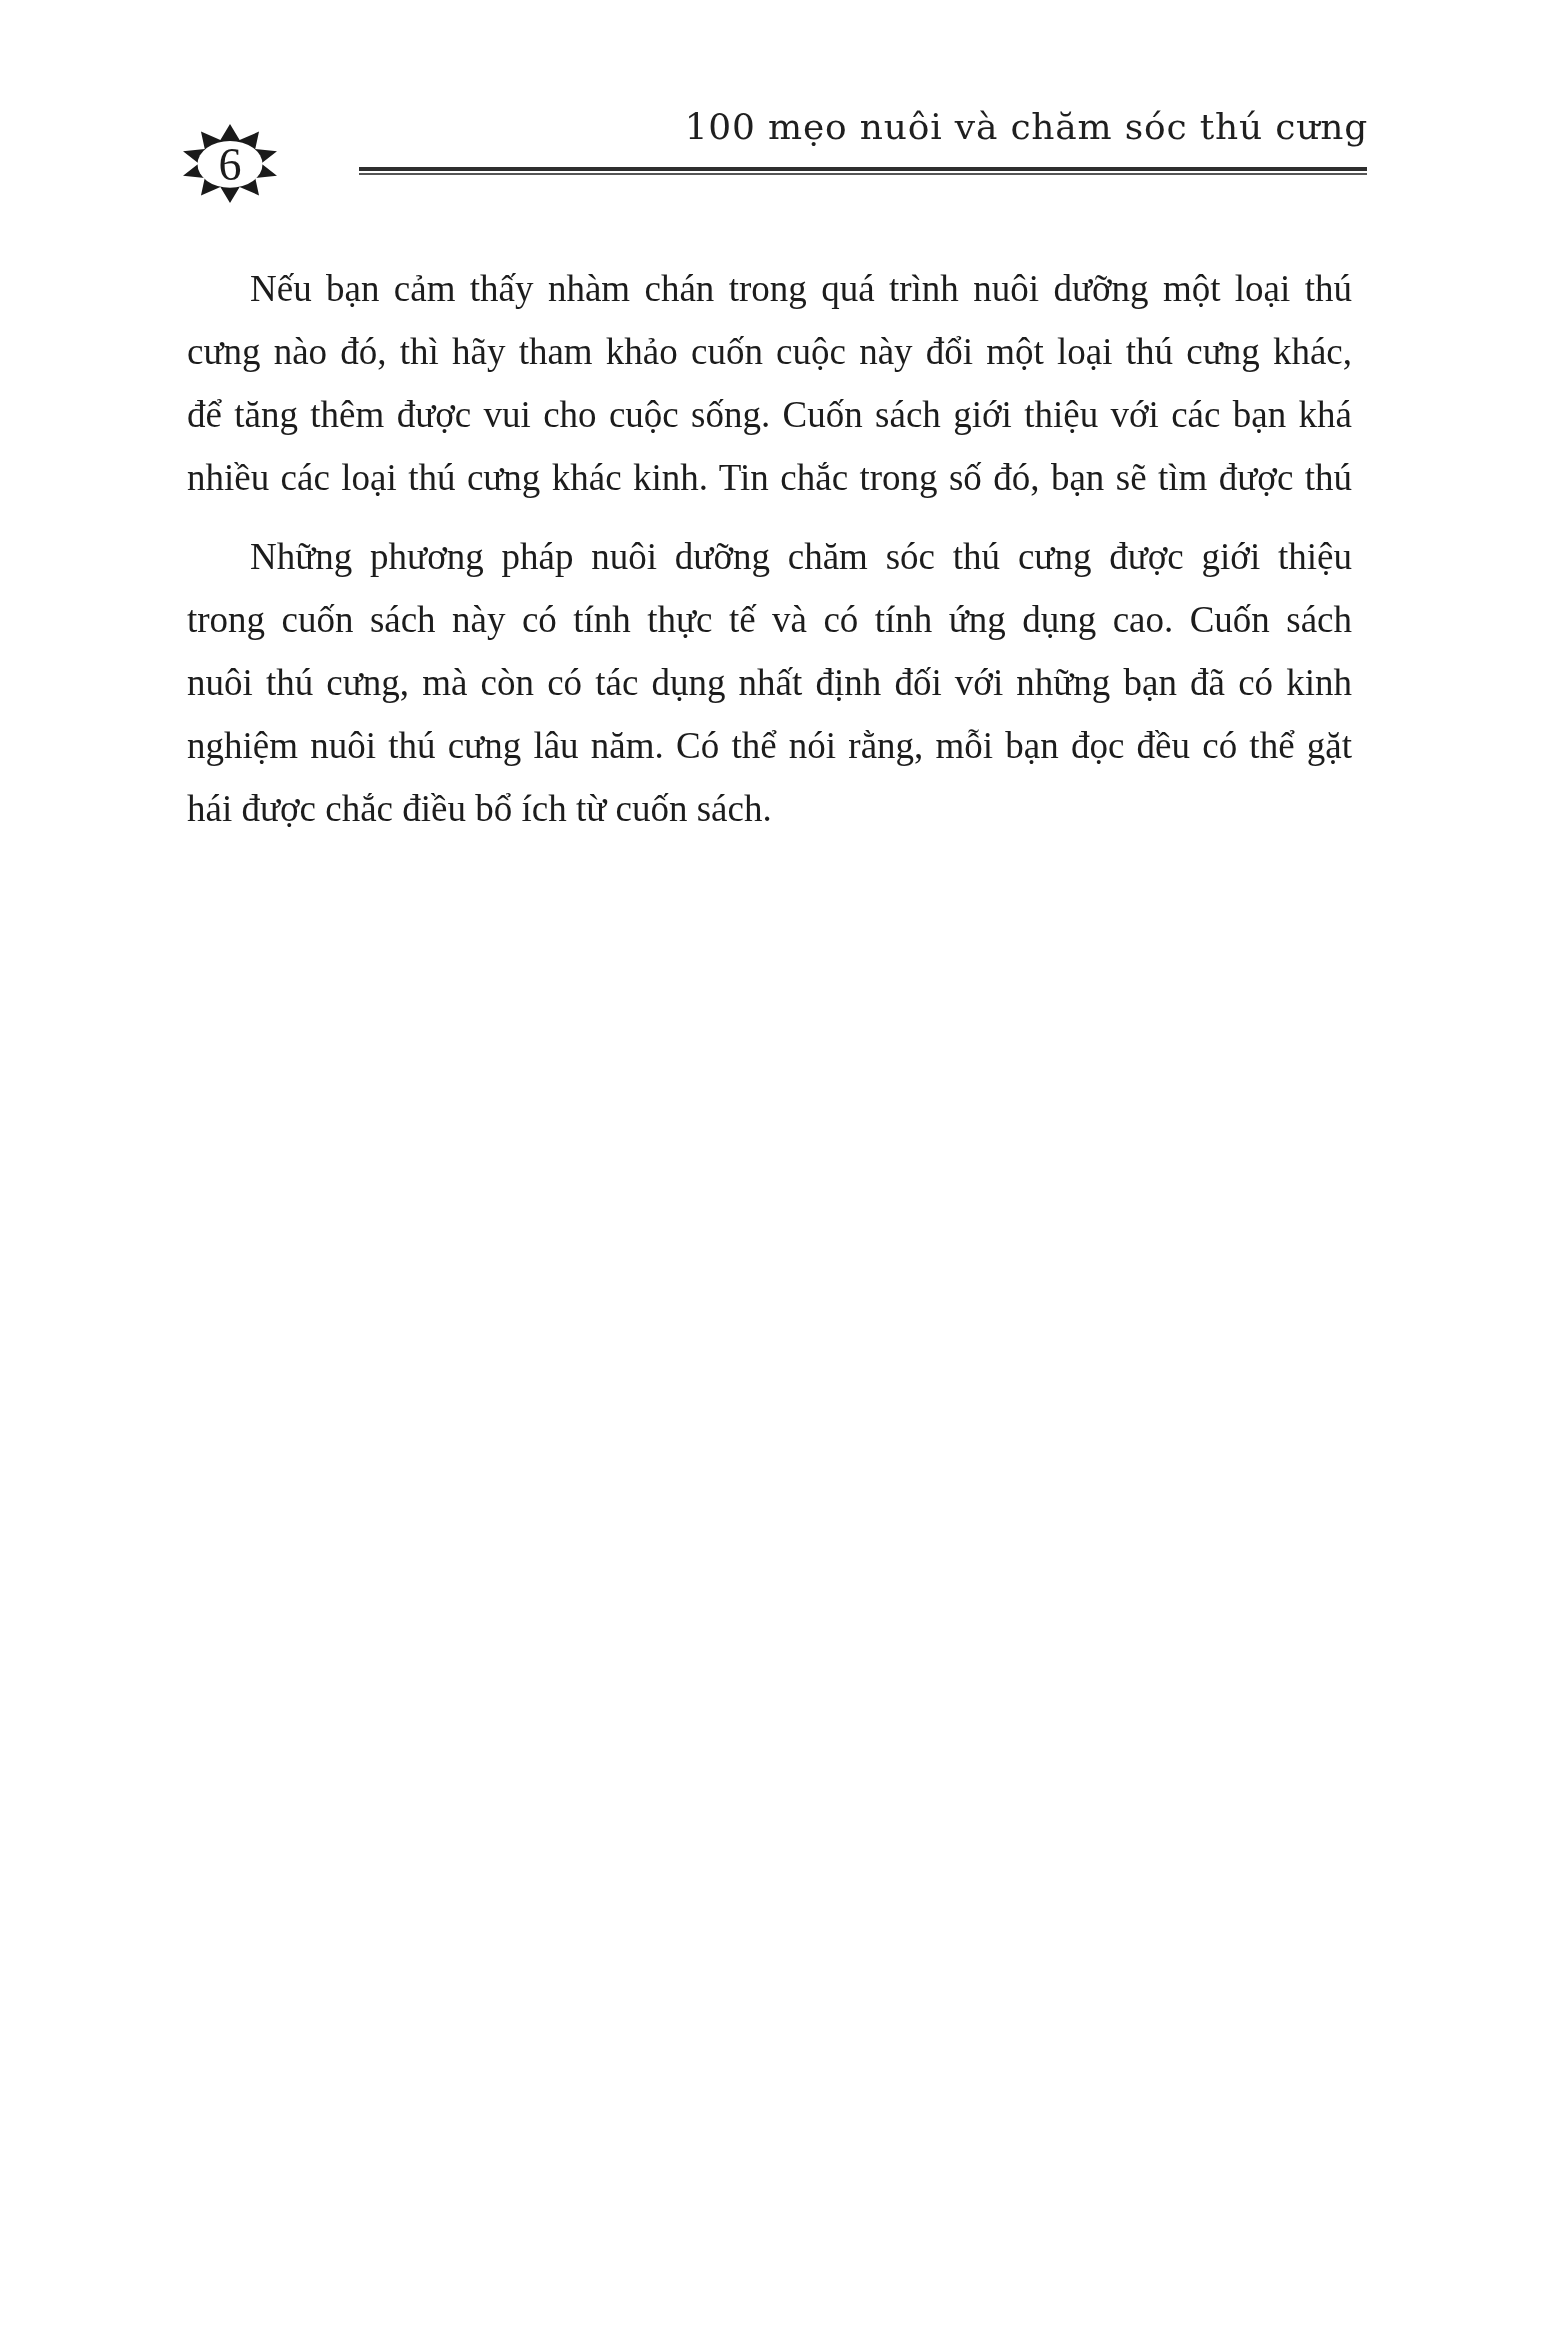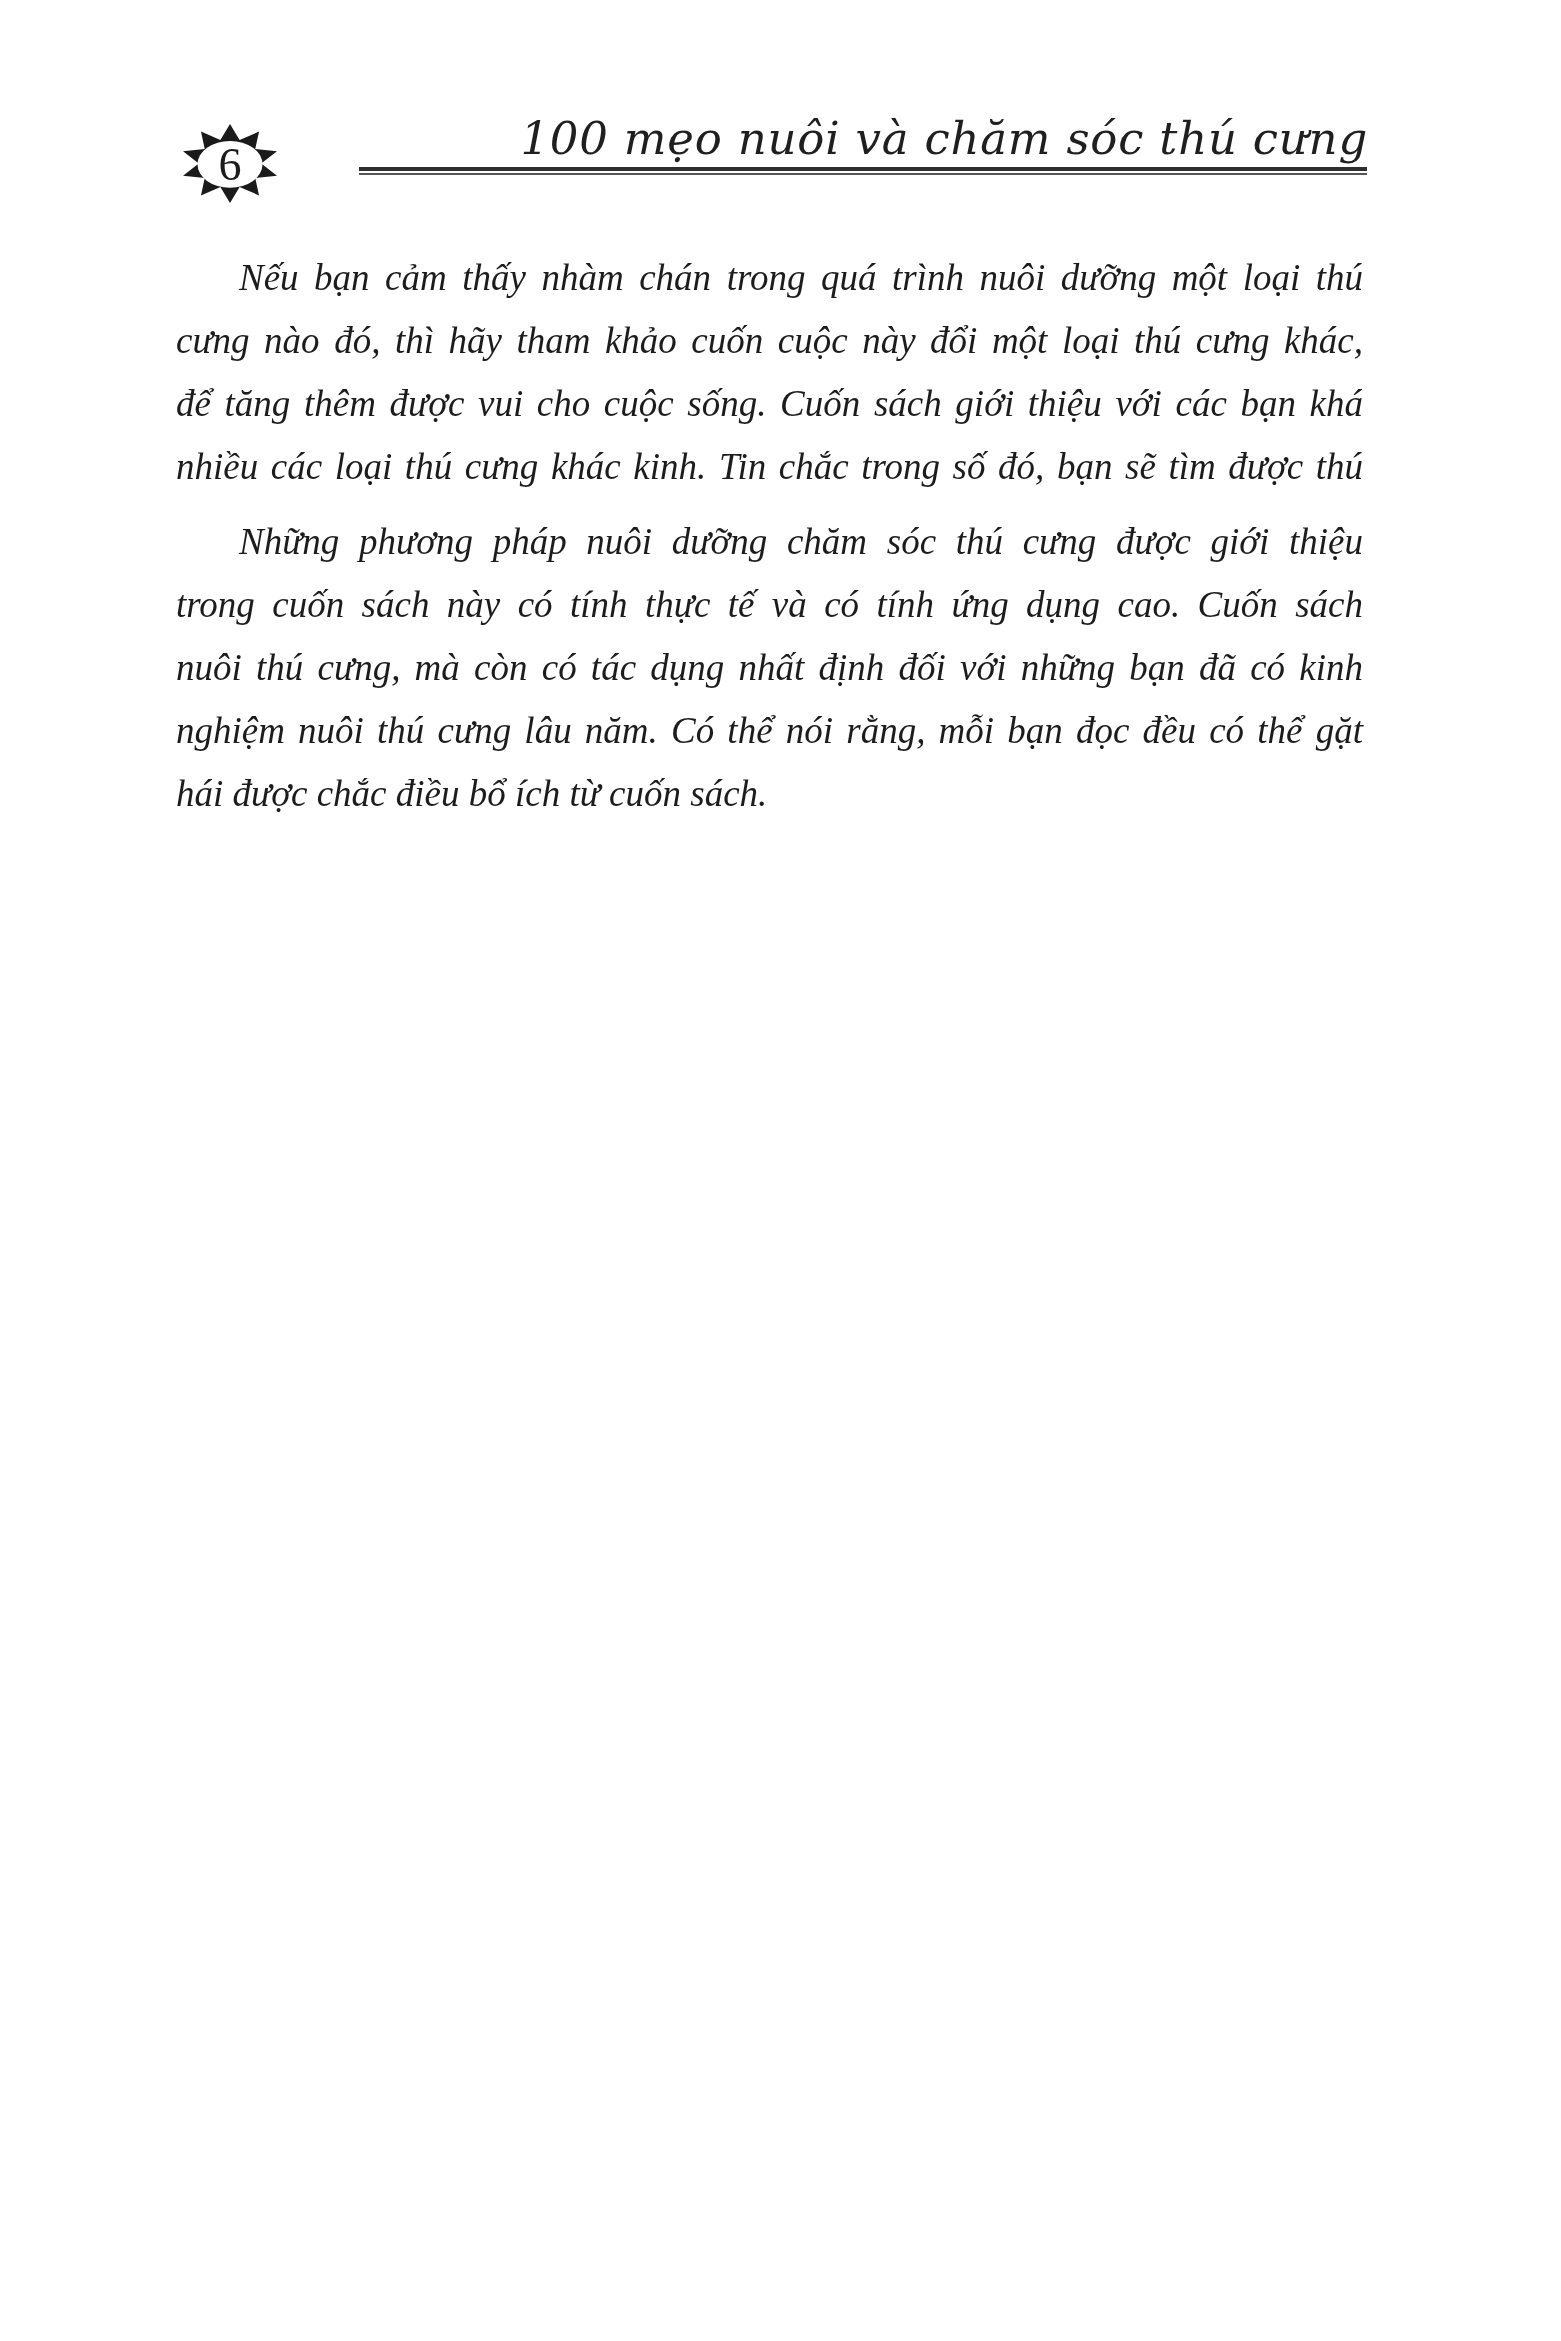--- a/index.html
+++ b/index.html
@@ -23,25 +23,24 @@
   .page-marker svg { display: block; width: 102px; height: 83px; }
   .page-marker text {
     font-family: "Liberation Serif", "DejaVu Serif", serif;
     font-size: 56px;
     fill: #1c1c1c;
   }
 
   
   .header-title {
     position: absolute;
-    top: 112px;
+    top: 100px;
     right: 193px;
     font-family: "DejaVu Serif", "Liberation Serif", serif;
-    font-style: italic;
-    font-size: 45px;
+    font-size: 36px;
     line-height: 53px;
     color: #1f1f1f;
     white-space: nowrap;
     letter-spacing: 0.8px;
   }
   .header-rule {
     position: absolute;
     left: 359px;
     top: 167px;
     width: 1008px;
@@ -54,21 +53,21 @@
   
   .body-text {
     position: absolute;
     left: 171px;
     top: 241px;
     width: 1197px;
     font-size: 37px;
     line-height: 63px;
     color: #1c1c1c;
   }
-  .paragraph { margin: 5px; font-style: italic; }
+  .paragraph { margin: 16px; }
   .paragraph + .paragraph { margin-top: 11.6px; }
   .line {
     text-align: justify;
     text-align-last: justify;
     white-space: normal;
   }
   .line.first { padding-left: 63px; }
   .line.last { text-align-last: left; }
 </style>
 </head>

